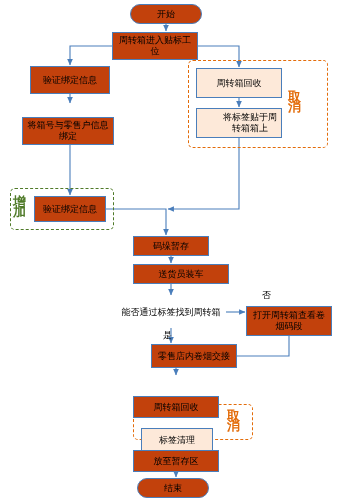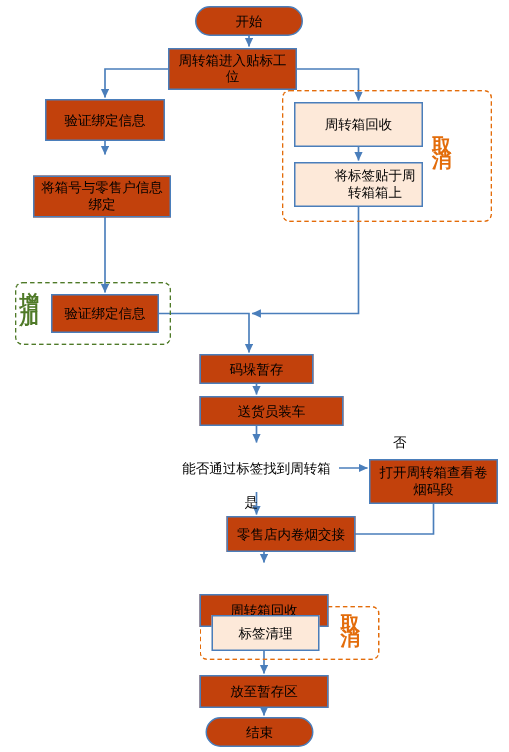--- a/index.html
+++ b/index.html
@@ -126,21 +126,21 @@
     </div>
 
   <div class="node" style="left:133px;top:344px;width:86px;height:24px;margin-left:18px;">
       <span>零售店内卷烟交接</span>
     </div>
 
   <div class="node" style="left:133px;top:396px;width:86px;height:22px;">
       <span>周转箱回收</span>
     </div>
 
-  <div class="node shaded" style="left:141px;top:410px;width:72px;height:24px;text-align:center;">
+  <div class="node shaded" style="left:141px;top:428px;width:72px;height:24px;text-align:center;">
       <span>标签清理</span>
     </div>
 
   <div class="node" style="left:133px;top:450px;width:86px;height:22px;">
       <span>放至暂存区</span>
     </div>
 
   <div class="node term" style="left:137px;top:478px;width:72px;height:20px;">
       <span>结束</span>
     </div>

